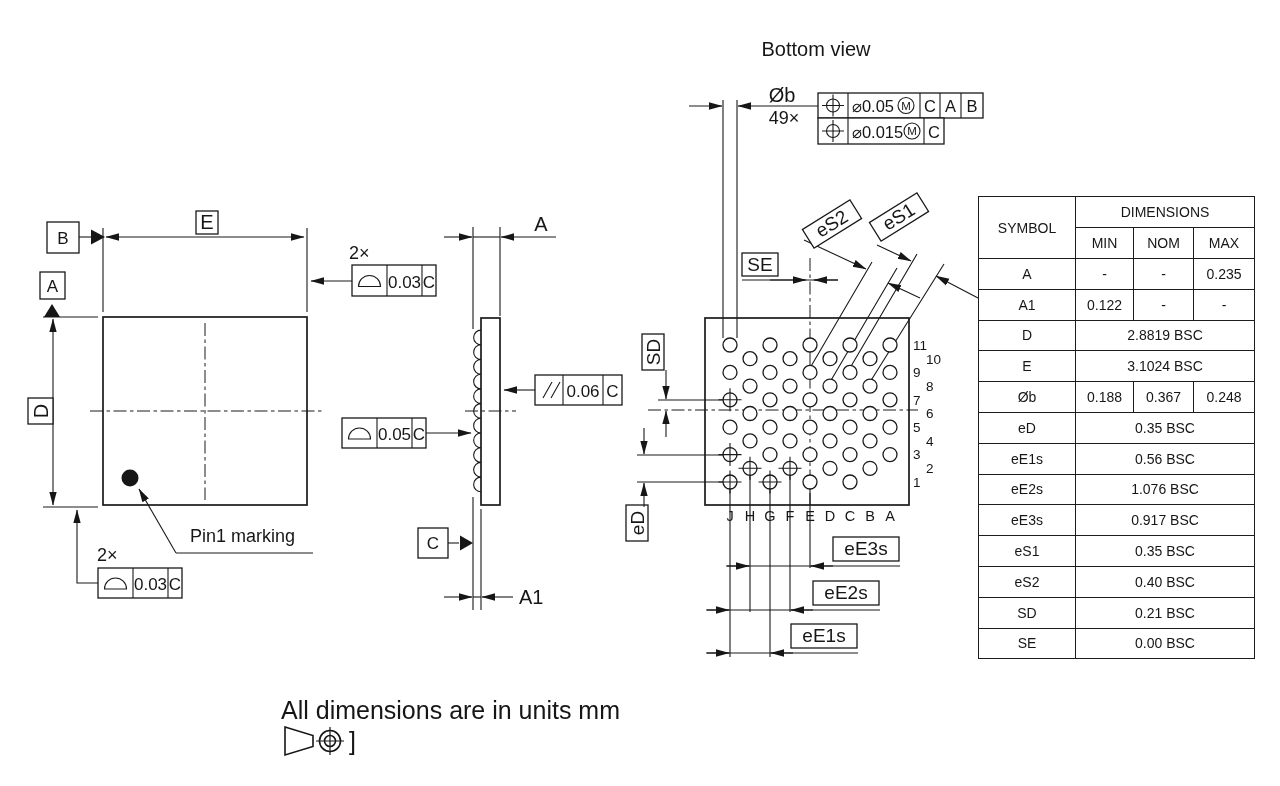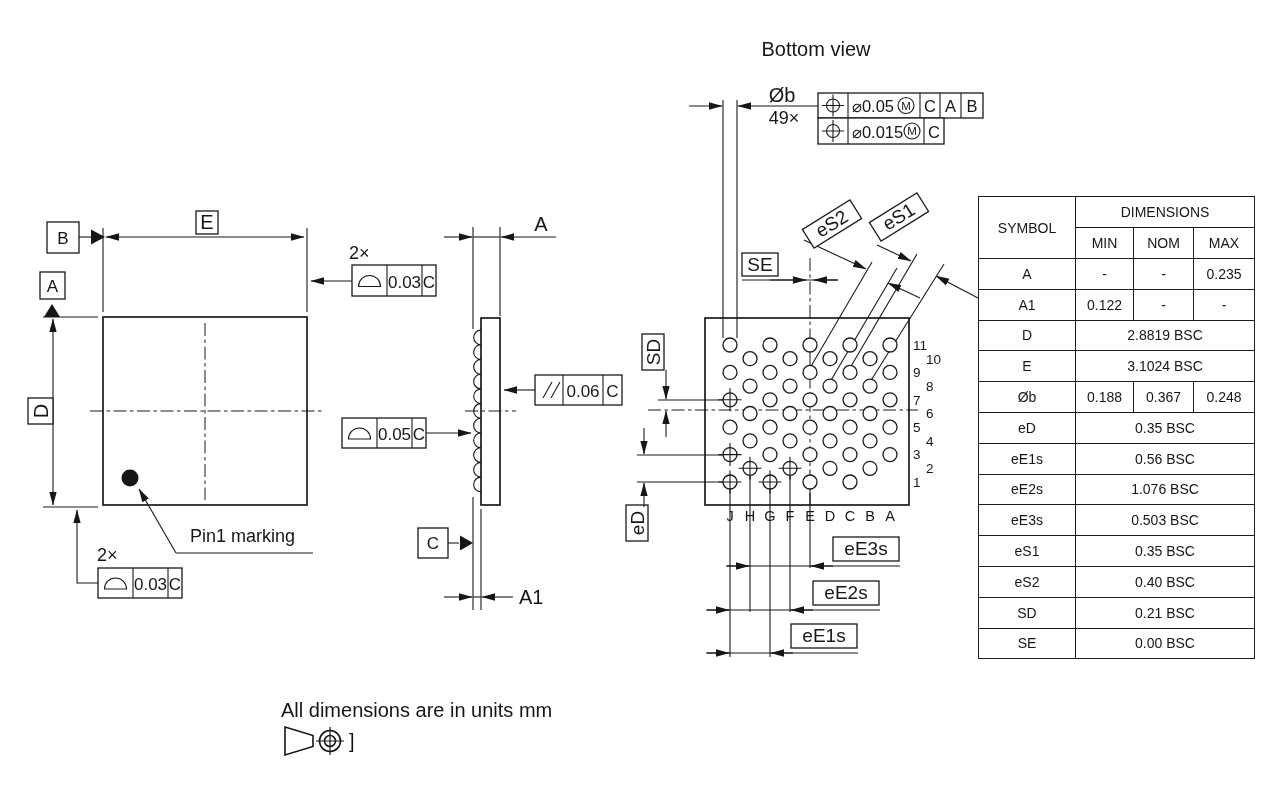--- a/index.html
+++ b/index.html
@@ -16,21 +16,21 @@
   .t20{font-size:20px;} .t19{font-size:19px;} .t18{font-size:18px;}
   .t17{font-size:17px;} .t16{font-size:16.5px;} .t14{font-size:14.5px;} .t13{font-size:13.5px;}
   .t11{font-size:11.5px;}
   #dim-table{position:absolute;left:978px;top:196px;}
   #dim-table table{border-collapse:collapse;table-layout:fixed;width:276px;
       font-size:14px;color:#161616;}
   #dim-table th,#dim-table td{border:1.5px solid #1c1c1c;text-align:center;
       font-weight:400;padding:0;overflow:hidden;}
   #dim-table thead tr{height:31px;}
   #dim-table tbody tr{height:30.8px;}
-  .notes{position:absolute;left:281px;top:697px;font-size:20px;color:#161616;line-height:26px;}
+  .notes{position:absolute;left:281px;top:697px;font-size:25px;color:#161616;line-height:26px;}
   .notes .nline{display:flex;align-items:center;white-space:pre;}
   .proj-sym{margin:0 2px;}
 </style>
 </head>
 <body>
 
 <div class="stage">
 
 <svg width="1280" height="786" viewBox="0 0 1280 786" style="position:absolute;left:0;top:0;">
   <defs>
@@ -385,21 +385,21 @@
           <tr>
             <td>eE1s</td>
             <td colspan="3">0.56 BSC</td>
           </tr>
           <tr>
             <td>eE2s</td>
             <td colspan="3">1.076 BSC</td>
           </tr>
           <tr>
             <td>eE3s</td>
-            <td colspan="3">0.503 BSC</td>
+            <td colspan="3">0.917 BSC</td>
           </tr>
           <tr>
             <td>eS1</td>
             <td colspan="3">0.35 BSC</td>
           </tr>
           <tr>
             <td>eS2</td>
             <td colspan="3">0.40 BSC</td>
           </tr>
           <tr>

